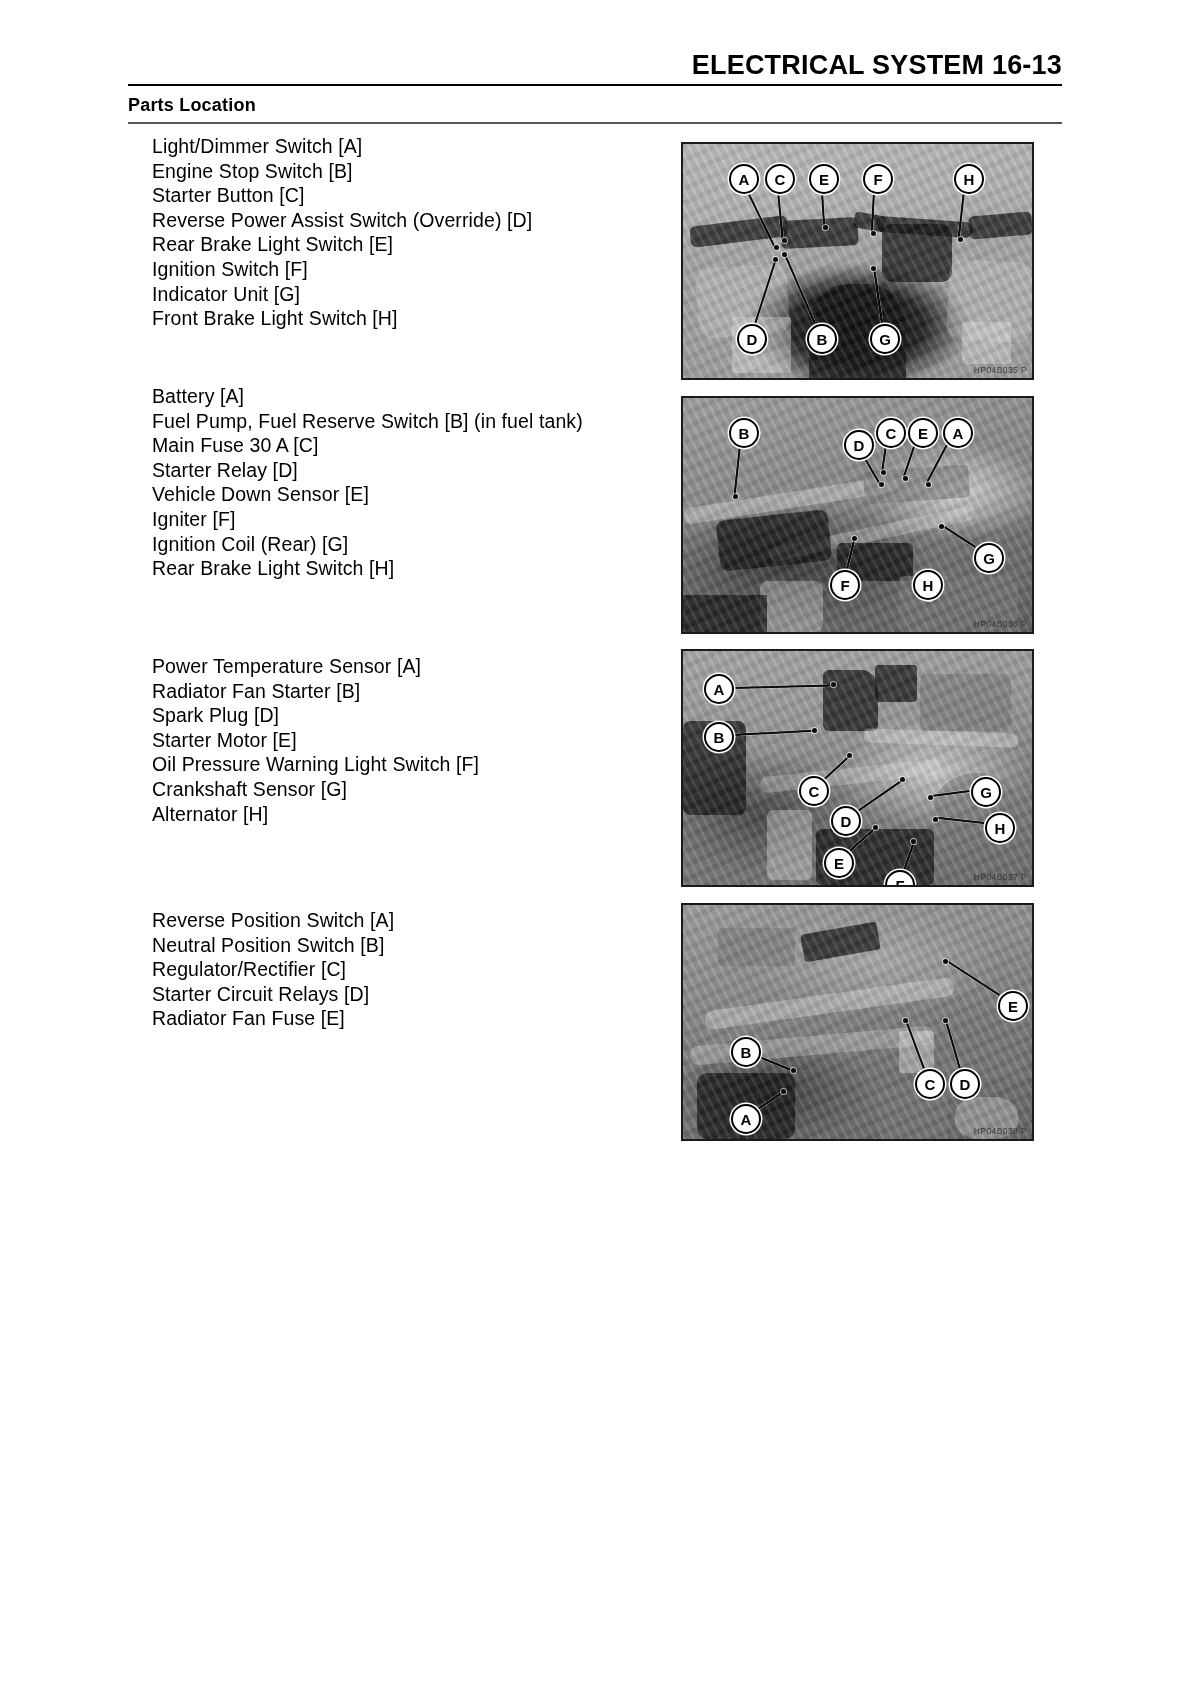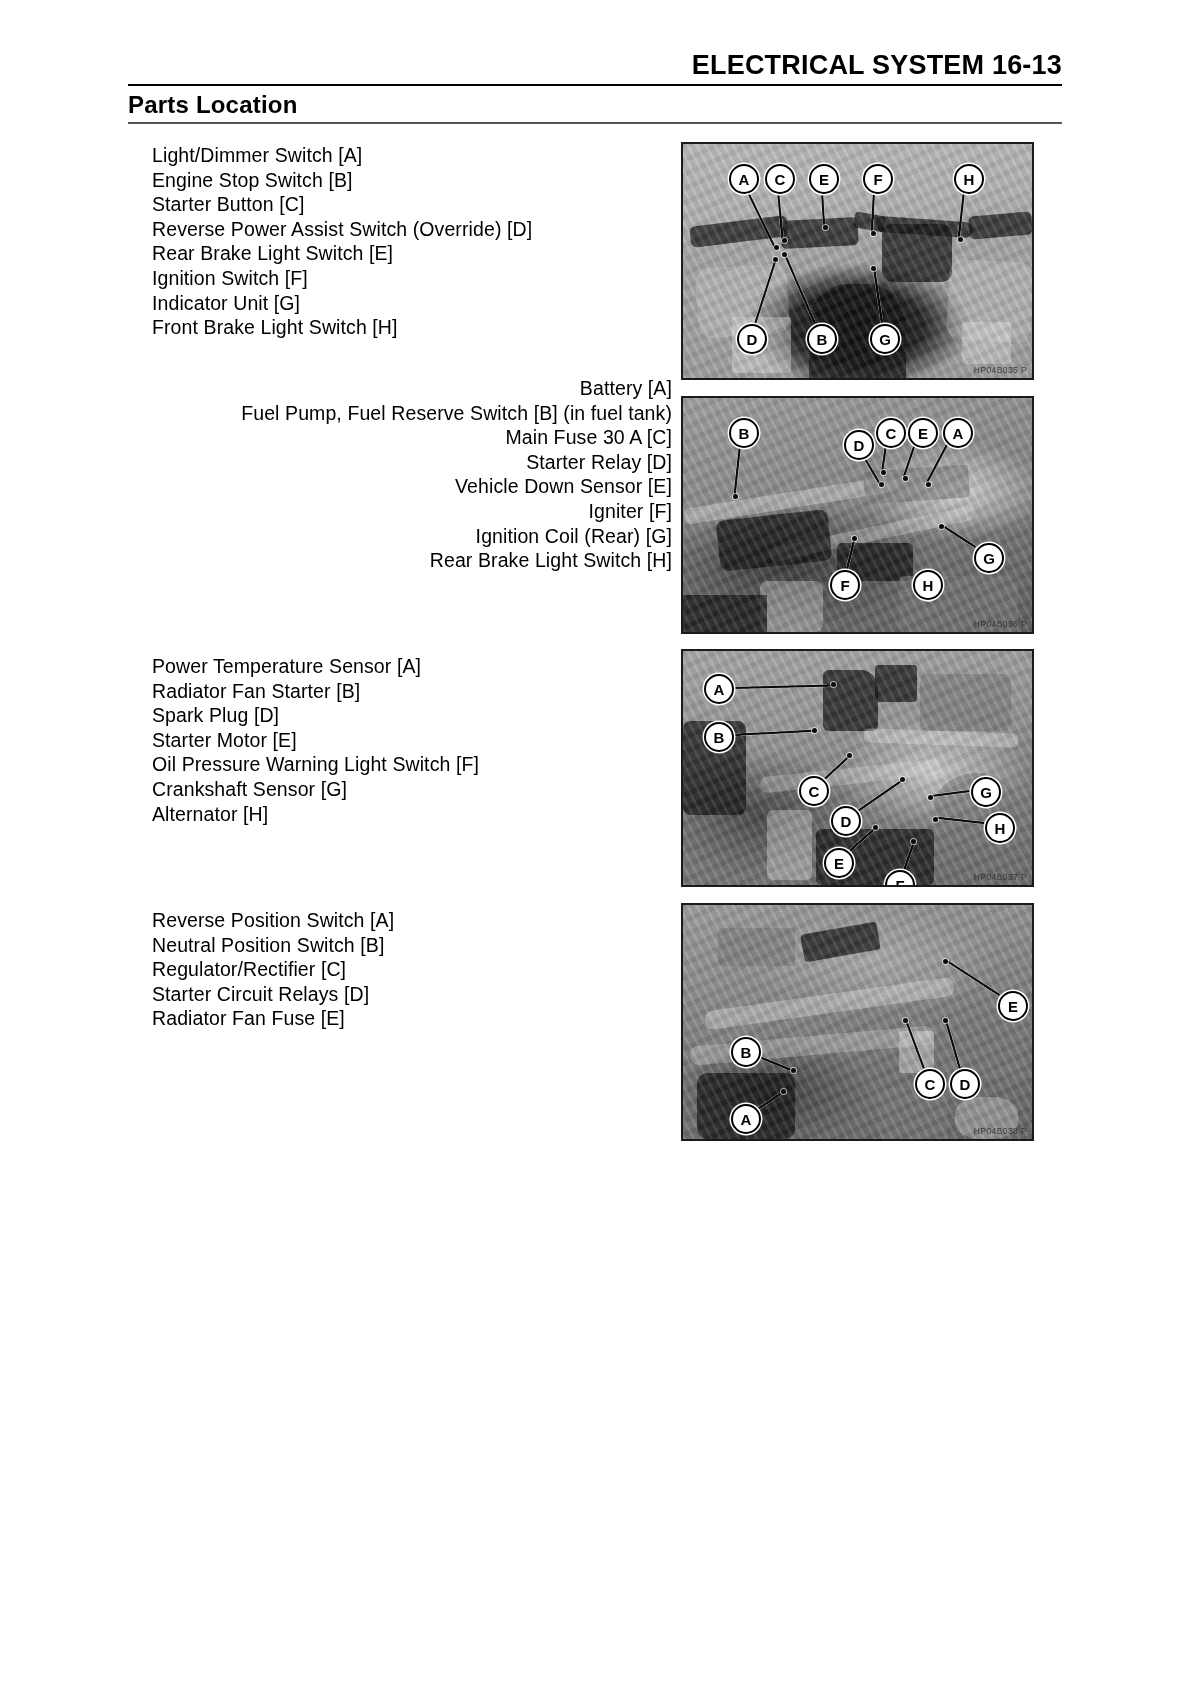--- a/index.html
+++ b/index.html
@@ -43,21 +43,21 @@
     width: 934px;
     height: 2px;
     background: #000;
   }
 
   
   .section-title {
     position: absolute;
     left: 128px;
     top: 90px;
-    font-size: 24px;
+    font-size: 18px;
     font-weight: bold;
     line-height: 30px;
     letter-spacing: 0.2px;
   }
   .section-rule {
     position: absolute;
     left: 128px;
     top: 122px;
     width: 934px;
     height: 2px;
@@ -69,22 +69,22 @@
     position: absolute;
     left: 152px;
     width: 520px;
   }
   .parts-line {
     font-size: 19.5px;
     line-height: 24.6px;
     white-space: nowrap;
     letter-spacing: 0.1px;
   }
-  #block-0 { top: 143px; }
-  #block-1 { top: 376px; text-align: right; }
+  #block-0 { top: 134px; }
+  #block-1 { top: 384px; }
   #block-2 { top: 654px; }
   #block-3 { top: 908px; }
 
   
   .figure {
     position: absolute;
     border: 2px solid #1a1a1a;
     overflow: hidden;
     background: #9a9a9a;
   }

